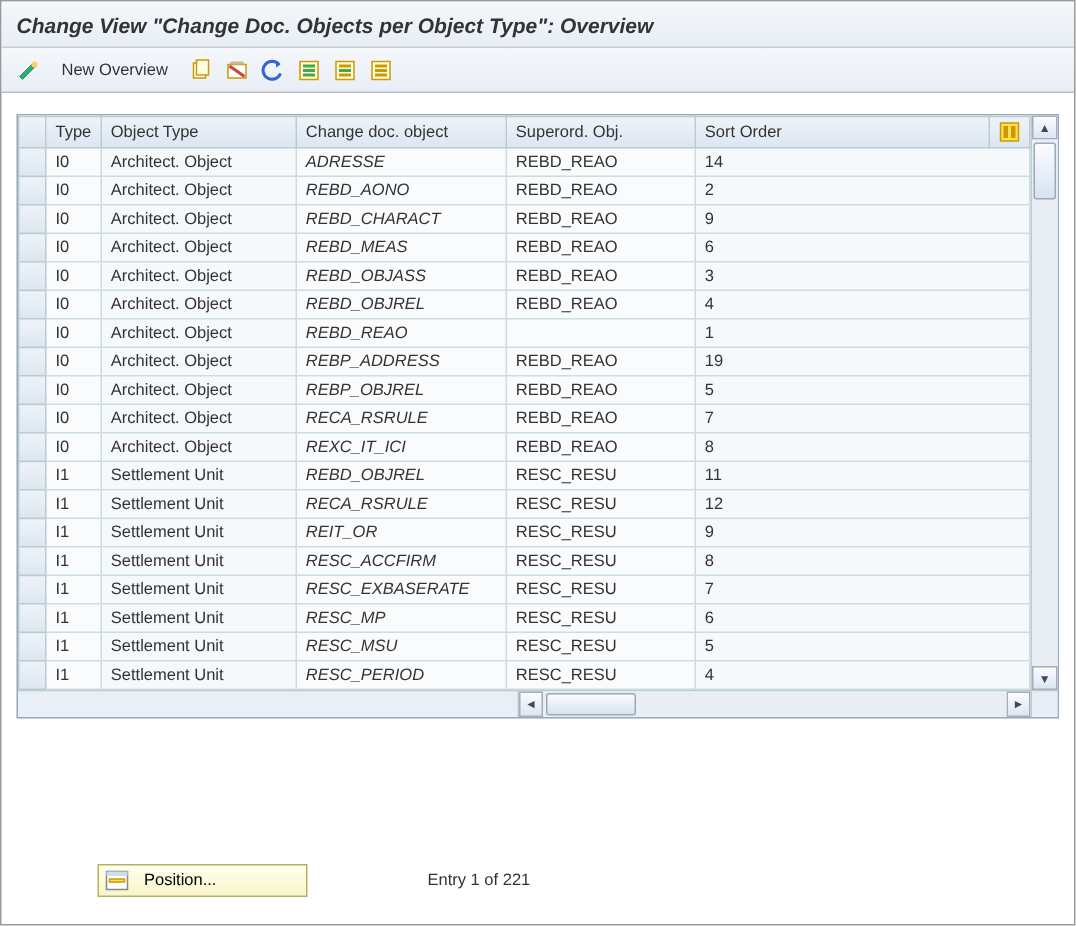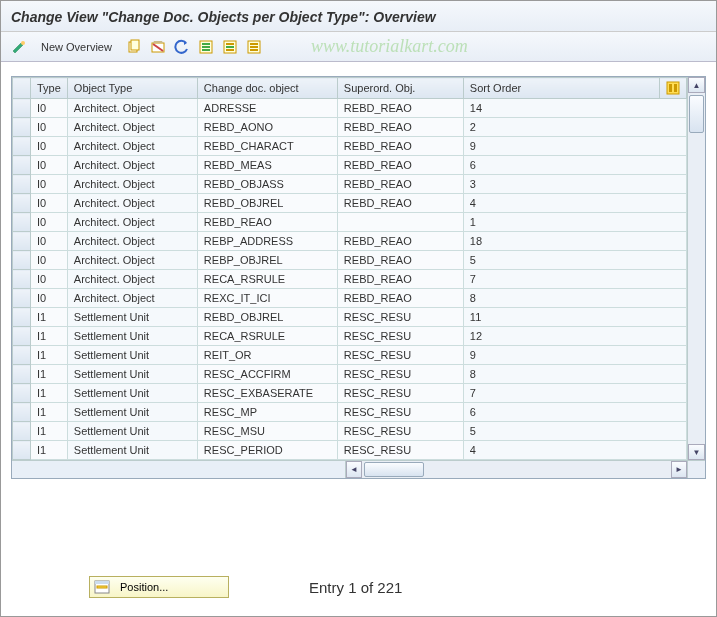--- a/index.html
+++ b/index.html
@@ -97,21 +97,21 @@
     .grid td.rowsel {
       background: linear-gradient(#eef3f9, #dce6f1);
       width: 18px;
       border: 1px solid #bcc;
     }
     .grid th.rowsel-h {
       width: 18px;
     }
     .col-type { width: 36px; background: #f9fbfd !important; }
     .col-otype { width: 130px; }
-    .col-cdo { width: 140px; background: #f9fbfd !important; }
+    .col-cdo { width: 140px; background: #f9fbfd !important; font-style: italic; }
     .col-sup { width: 126px; background: #f9fbfd !important; }
     .col-sort { width: 90px; margin-left: 20px; }
     .grid th.config-h {
       width: 22px;
       text-align: center;
     }
     .config-icon-svg { width: 14px; height: 14px; }
     .vscroll {
       width: 18px;
       background: #e8eef6;
@@ -155,37 +155,37 @@
       border:1px solid #9ab; border-radius:2px;
     }
     .hscroll-row .corner{ width:18px; background:#e8eef6; border-left:1px solid #bcc;}
     .footer {
       position: absolute;
       bottom: 18px;
       left: 0; right: 0;
       display: flex;
       align-items: center;
       gap: 80px;
-      padding-left: 88px;
+      padding-left: 64px;
     }
     .position-btn {
       display: flex;
       align-items: center;
       background: linear-gradient(#fefff0, #f8f5c8);
       border: 1px solid #b8b060;
       padding: 2px 24px 2px 4px;
       cursor: pointer;
       height: 22px;
       gap: 10px;
       min-width: 140px;
     }
     .position-btn .picon{
       width:16px;height:16px;
     }
-    .entry-txt { color:#333; font-size:15px; }
+    .entry-txt { color:#333; font-size:11px; }
     svg { display:block; }
   </style>
 </head>
 <body>
 
 <div class="title-bar">Change View "Change Doc. Objects per Object Type": Overview</div>
 
 <div class="toolbar">
   <span class="toolbar-icon">
     <svg width="16" height="16">
@@ -230,21 +230,20 @@
       </svg>
   </span>
   <span class="toolbar-icon">
     <svg width="16" height="16">
         <rect x="2" y="2" width="12" height="12" fill="#ffd" stroke="#c90"></rect>
         <rect x="4" y="4" width="8" height="2" fill="#c90"></rect>
         <rect x="4" y="7" width="8" height="2" fill="#c90"></rect>
         <rect x="4" y="10" width="8" height="2" fill="#c90"></rect>
       </svg>
   </span>
-  <span class="watermark">www.tutorialkart.com</span>
 </div>
 
 <div class="panel">
   <div class="grid-wrap">
     <table class="grid">
       <thead>
         <tr>
           <th class="rowsel-h"></th>
           <th>Type</th>
           <th>Object Type</th>
@@ -316,21 +315,21 @@
             <td class="col-cdo">REBD_REAO</td>
             <td class="col-sup"></td>
             <td class="col-sort" colspan="2">1</td>
           </tr>
           <tr>
             <td class="rowsel"></td>
             <td class="col-type">I0</td>
             <td class="col-otype">Architect. Object</td>
             <td class="col-cdo">REBP_ADDRESS</td>
             <td class="col-sup">REBD_REAO</td>
-            <td class="col-sort" colspan="2">18</td>
+            <td class="col-sort" colspan="2">19</td>
           </tr>
           <tr>
             <td class="rowsel"></td>
             <td class="col-type">I0</td>
             <td class="col-otype">Architect. Object</td>
             <td class="col-cdo">REBP_OBJREL</td>
             <td class="col-sup">REBD_REAO</td>
             <td class="col-sort" colspan="2">5</td>
           </tr>
           <tr>

